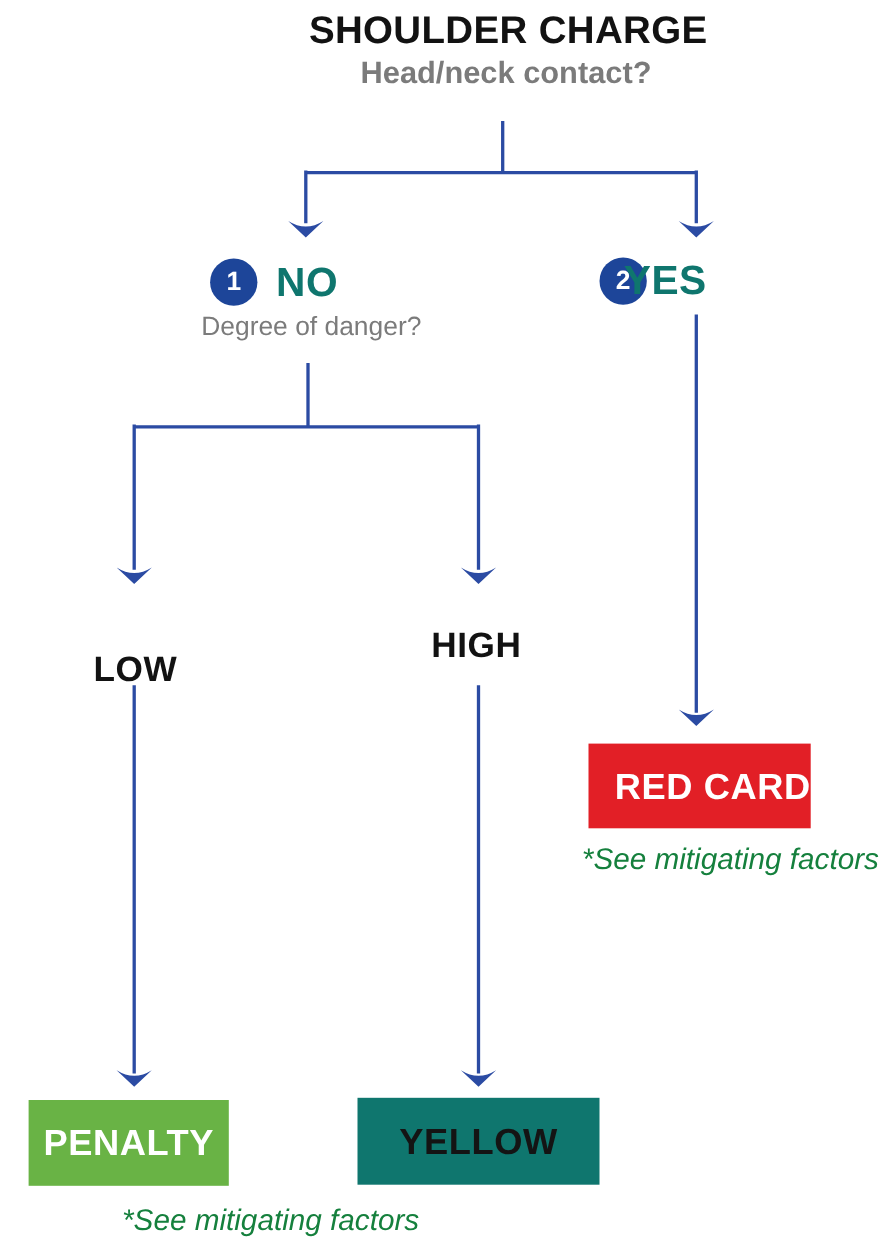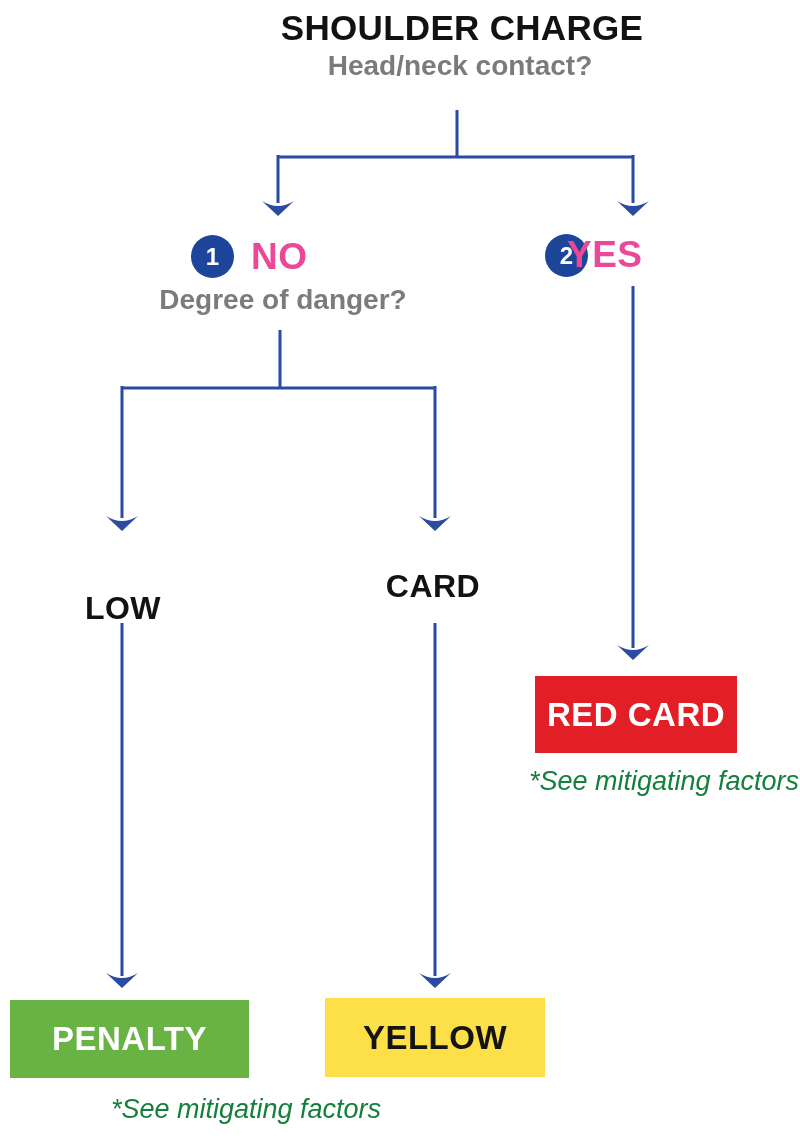--- a/index.html
+++ b/index.html
@@ -28,43 +28,43 @@
     width: 43px; height: 43px;
     border-radius: 50%;
     background: #1d4599;
     color: #ffffff;
     font-size: 24px; font-weight: 700;
     display: flex; align-items: center; justify-content: center;
   }
   .branch-label {
     font-size: 37px;
     font-weight: 700;
-    color: #ec4899;
+    color: #0f766e;
     letter-spacing: 0.5px;
   }
   .question {
-    font-size: 28px;
-    font-weight: 700;
+    font-size: 24px;
+    font-weight: 400;
     color: #7b7b7b;
   }
   .level-label {
     font-size: 32px;
     font-weight: 700;
     color: #121212;
     letter-spacing: 0.5px;
   }
   .outcome {
     display: flex; align-items: center; justify-content: center;
     font-weight: 700;
     font-size: 33px;
     letter-spacing: 0.5px;
   }
-  .outcome.red    { background: #e21f26; color: #ffffff; }
+  .outcome.red    { background: #e21f26; color: #ffffff; justify-content: flex-end; }
   .outcome.green  { background: #69b345; color: #ffffff; }
-  .outcome.yellow { background: #fde047; color: #141414; }
+  .outcome.yellow { background: #0f766e; color: #141414; }
   .note {
     font-style: italic;
     font-size: 27px;
     color: #15803d;
   }
   svg.connectors { position: absolute; left: 0; top: 0; }
 </style>
 </head>
 <body>
 
@@ -110,28 +110,28 @@
   </div>
   <div class="abs branch-label" style="left:251px; top:236px;">NO</div>
   <div class="abs cx question" style="left:283px; top:284px;">Degree of danger?</div>
 
   <div class="abs badge" style="left:545px; top:234px;">
     <span>2</span>
   </div>
   <div class="abs branch-label" style="left:567px; top:234px;">YES</div>
 
   <div class="abs cx level-label" style="left:123px; top:568px;margin-top:22px;">LOW</div>
-  <div class="abs cx level-label" style="left:433px; top:568px;">CARD</div>
+  <div class="abs cx level-label" style="left:433px; top:568px;">HIGH</div>
 
   <div class="abs outcome red" style="left:535px; top:676px; width:202px; height:77px;">
     <span>RED CARD</span>
   </div>
   <div class="abs cx note" style="left:664px; top:766px;">*See mitigating factors</div>
 
-  <div class="abs outcome green" style="left:10px; top:1000px; width:239px; height:78px;">
+  <div class="abs outcome green" style="left:26px; top:1000px; width:182px; height:78px;">
     <span>PENALTY</span>
   </div>
   <div class="abs outcome yellow" style="left:325px; top:998px; width:220px; height:79px;">
     <span>YELLOW</span>
   </div>
   <div class="abs cx note" style="left:246px; top:1094px;">*See mitigating factors</div>
 
 </div>
 
 </body></html>

